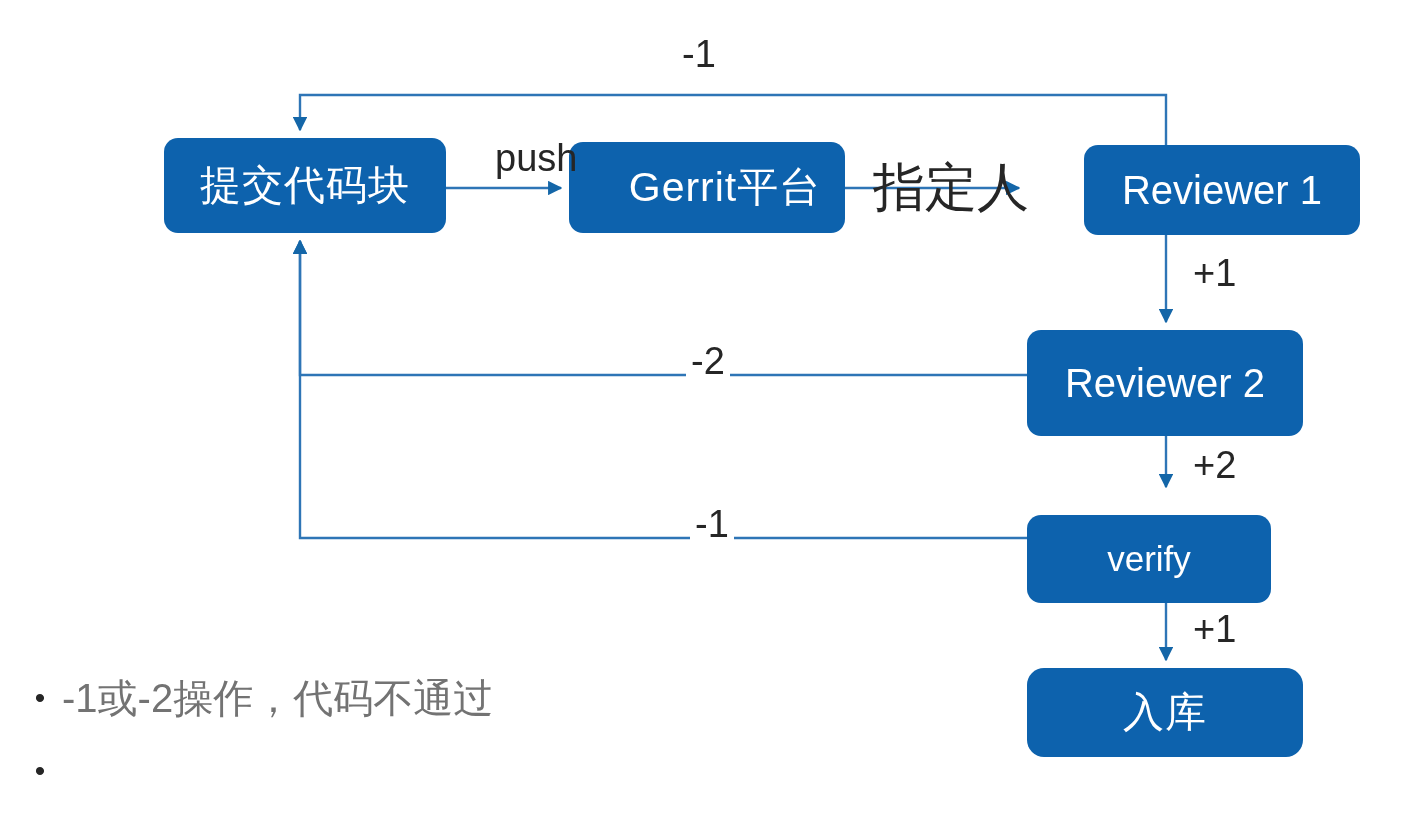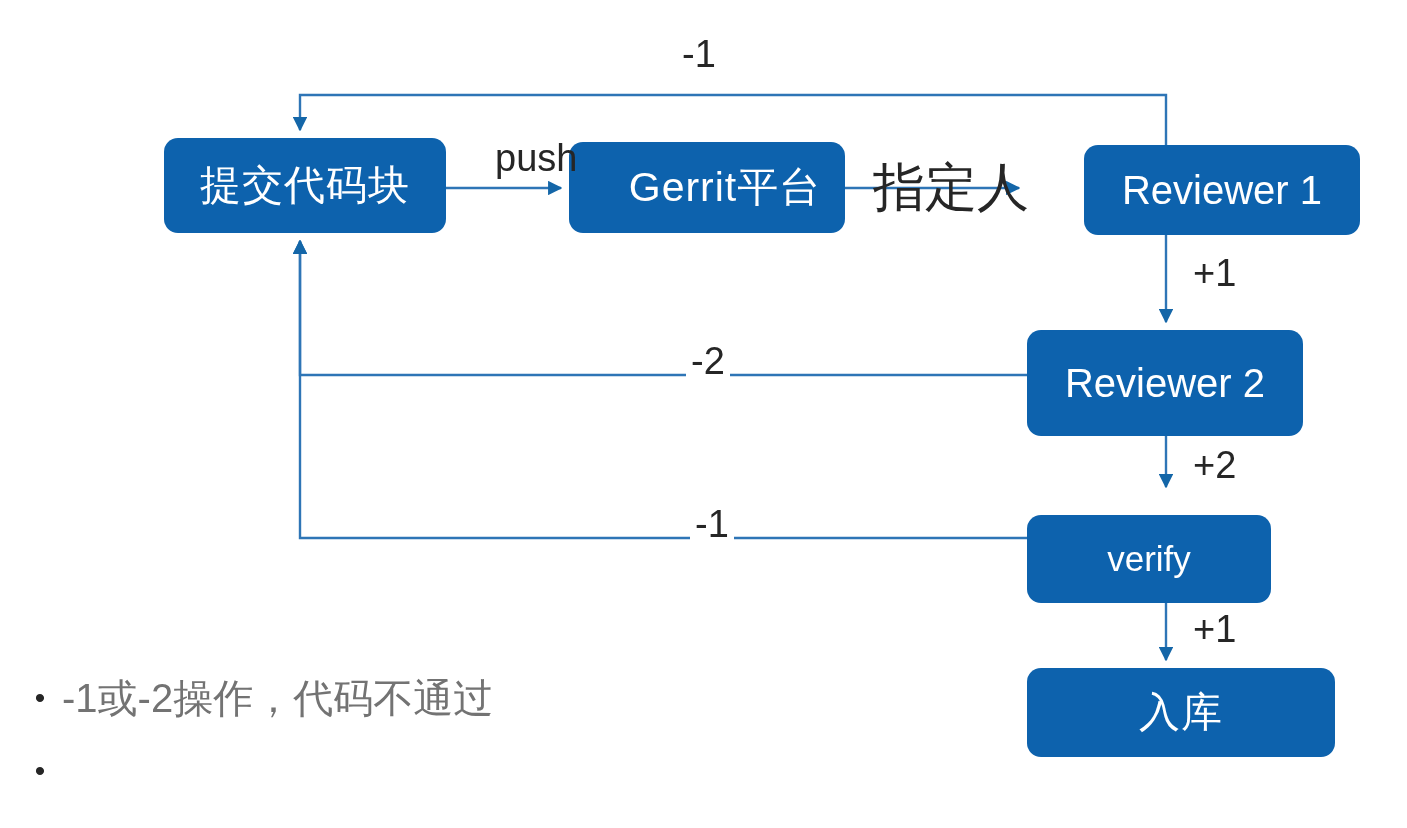--- a/index.html
+++ b/index.html
@@ -128,21 +128,21 @@
   </div>
 
   <div class="node latin" style="left:1027px; top:330px; width:276px; height:106px;">
     <span class="node-label">Reviewer 2</span>
   </div>
 
   <div class="node small" style="left:1027px; top:495px; width:244px; height:88px;margin-top:20px;">
     <span class="node-label">verify</span>
   </div>
 
-  <div class="node cjk" style="left:1027px; top:668px; width:308px; height:89px;">
+  <div class="node cjk" style="left:1027px; top:668px; width:276px; height:89px;border-radius:17px;">
     <span class="node-label">入库</span>
   </div>
 
   <div class="edge-label nobg" style="left:458px; top:137px;margin-left:32px;">push</div>
 
   <div class="edge-label cjk nobg" style="left:868px; top:134px;">指定人</div>
 
   <div class="edge-label" style="left:677px; top:33px;">-1</div>
 
   <div class="edge-label nobg" style="left:1188px; top:252px;">+1</div>

